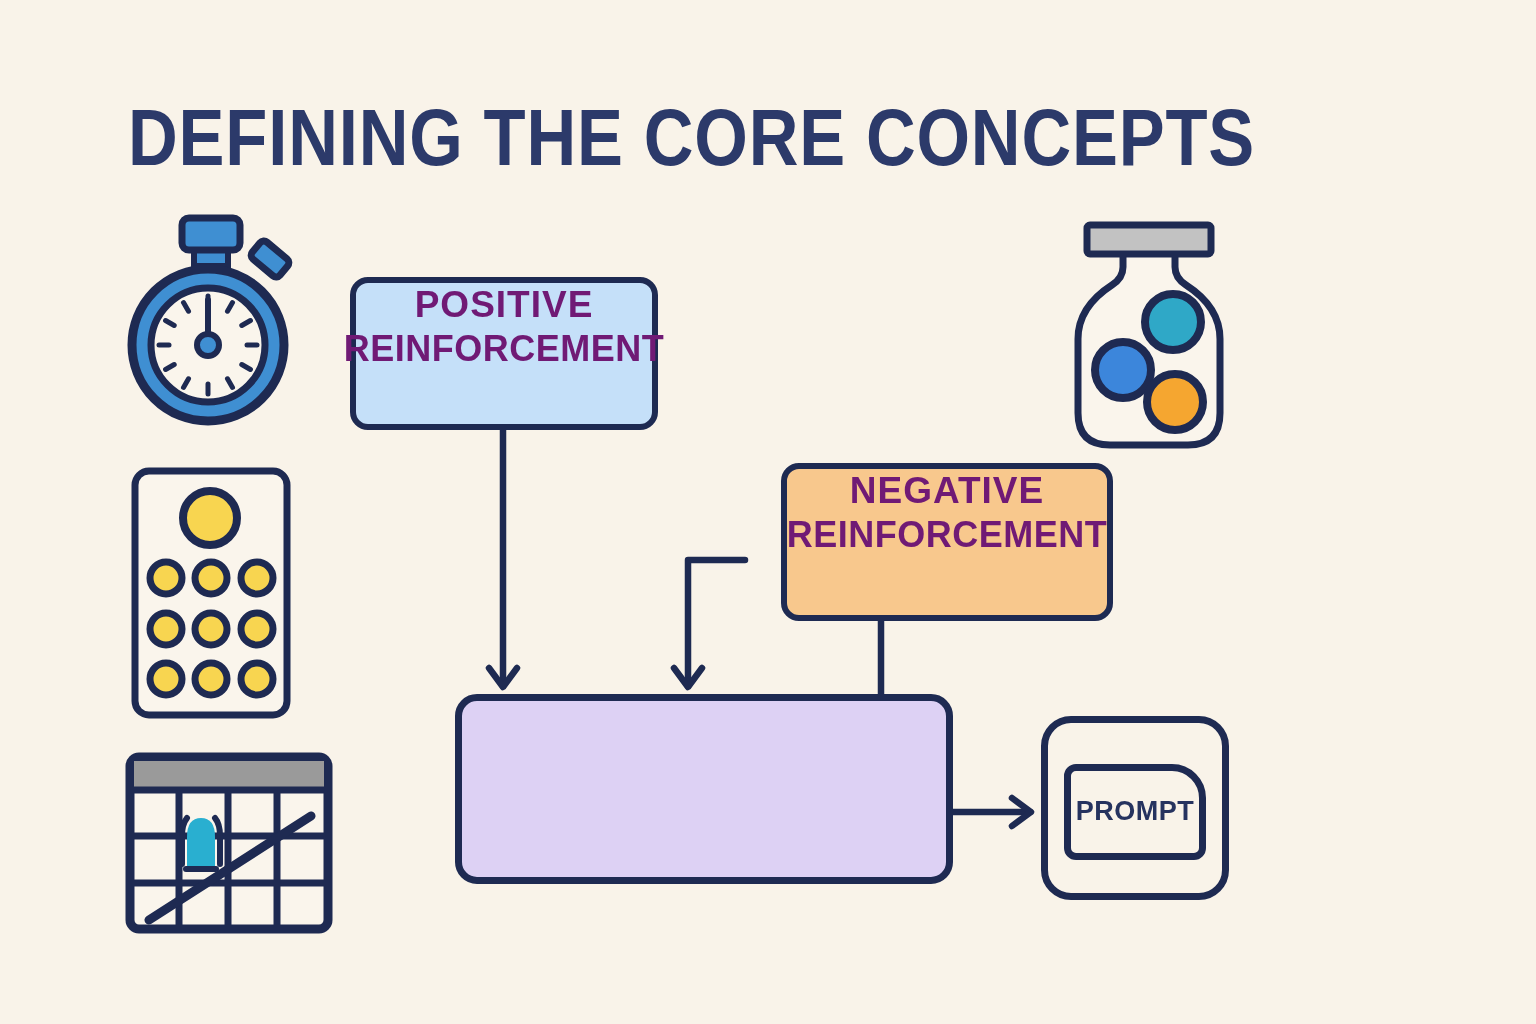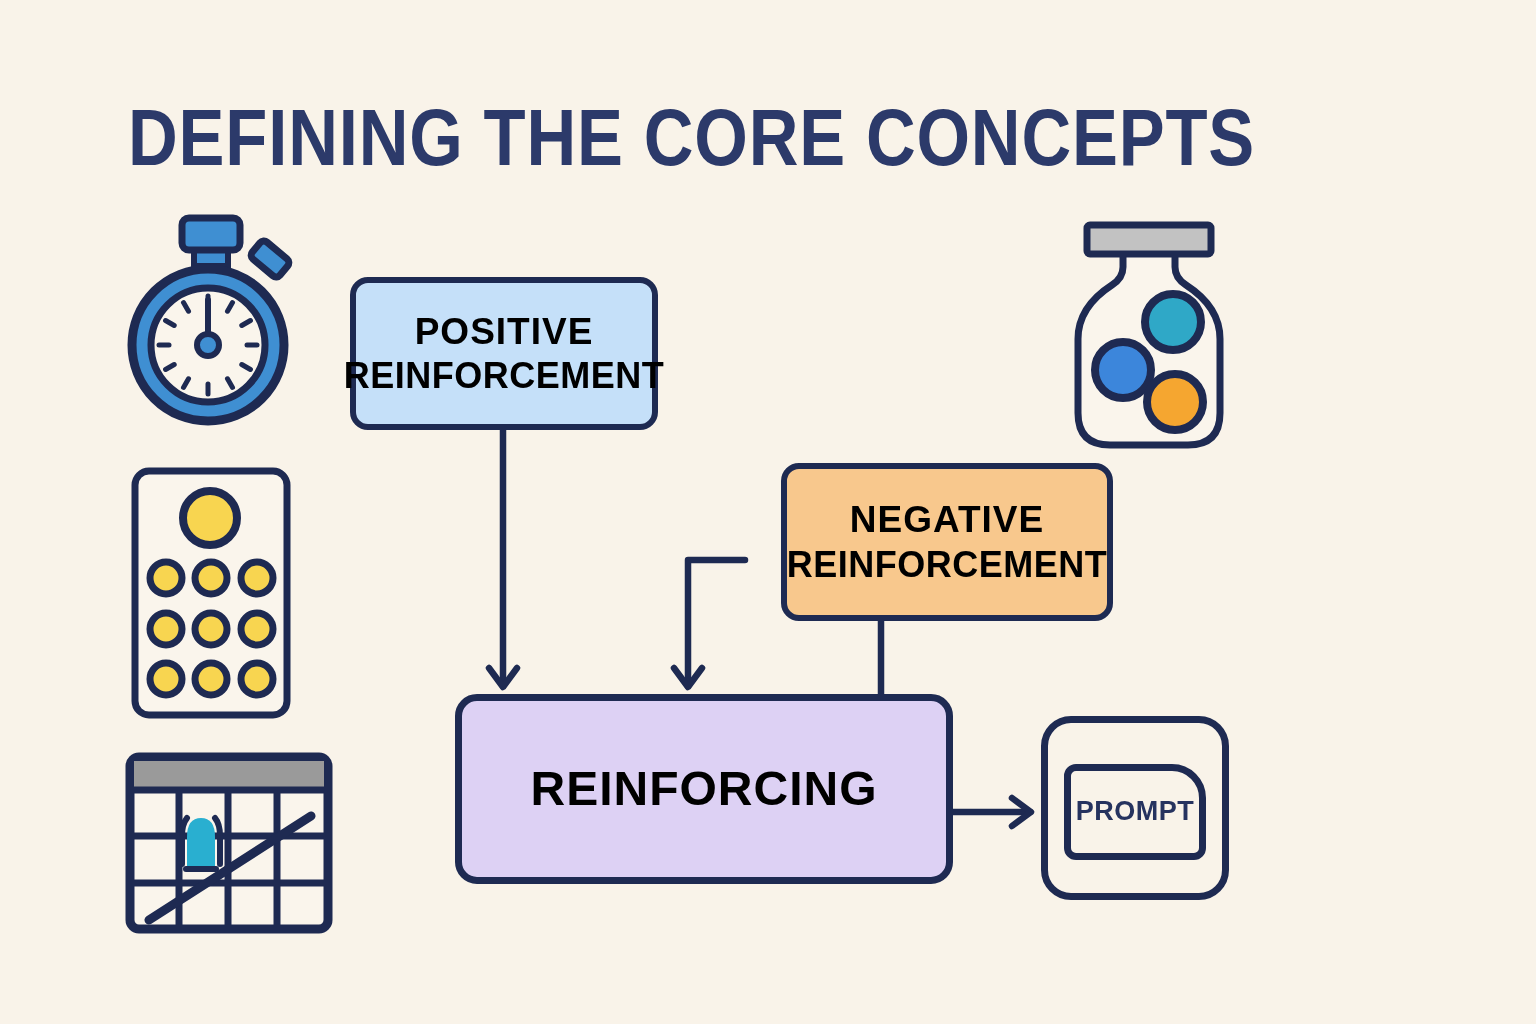--- a/index.html
+++ b/index.html
@@ -11,22 +11,22 @@
   .abs{position:absolute;}
   .title{
     left:128px;top:92px;width:1400px;
     font-size:80px;font-weight:bold;color:#2c3a6a;
     letter-spacing:1px;white-space:nowrap;
     transform:scaleX(0.86);transform-origin:left center;
   }
   .fbox{
     box-sizing:border-box;
     border:6px solid #1e2a52;
-    display:flex;flex-direction:column;align-items:center;justify-content:center;
-    text-align:center;color:#000000;font-weight:bold;
+    display:flex;flex-direction:column;align-items:center;
+    text-align:center;color:#701a75;font-weight:bold;
   }
   .box-positive{left:350px;top:277px;width:308px;height:153px;background:#c5e0f9;border-radius:18px;}
   .box-negative{left:781px;top:463px;width:332px;height:158px;background:#f8c88d;border-radius:18px;}
   .box-event{left:455px;top:694px;width:498px;height:190px;background:#ddd1f4;border-radius:22px;border-width:7px;}
   .l1{font-size:37px;line-height:1.2;letter-spacing:1px;}
   .l2{font-size:36px;line-height:1.2;letter-spacing:0.5px;}
   .event-line{font-size:48px;line-height:1.25;letter-spacing:1px;}
   .prompt-outer{
     left:1041px;top:716px;width:188px;height:184px;box-sizing:border-box;
     border:7px solid #1e2a52;border-radius:30px;
@@ -132,20 +132,19 @@
   <div class="l1">POSITIVE</div>
   <div class="l2">REINFORCEMENT</div>
 </div>
 
 <div class="abs fbox box-negative">
   <div class="l1">NEGATIVE</div>
   <div class="l2">REINFORCEMENT</div>
 </div>
 
 <div class="abs fbox box-event">
-  <div class="event-line">REINFORCING</div>
 </div>
 
 <div class="abs prompt-outer">
   <div class="prompt-inner">
     <span>PROMPT</span>
   </div>
 </div>
 
 </body></html>

